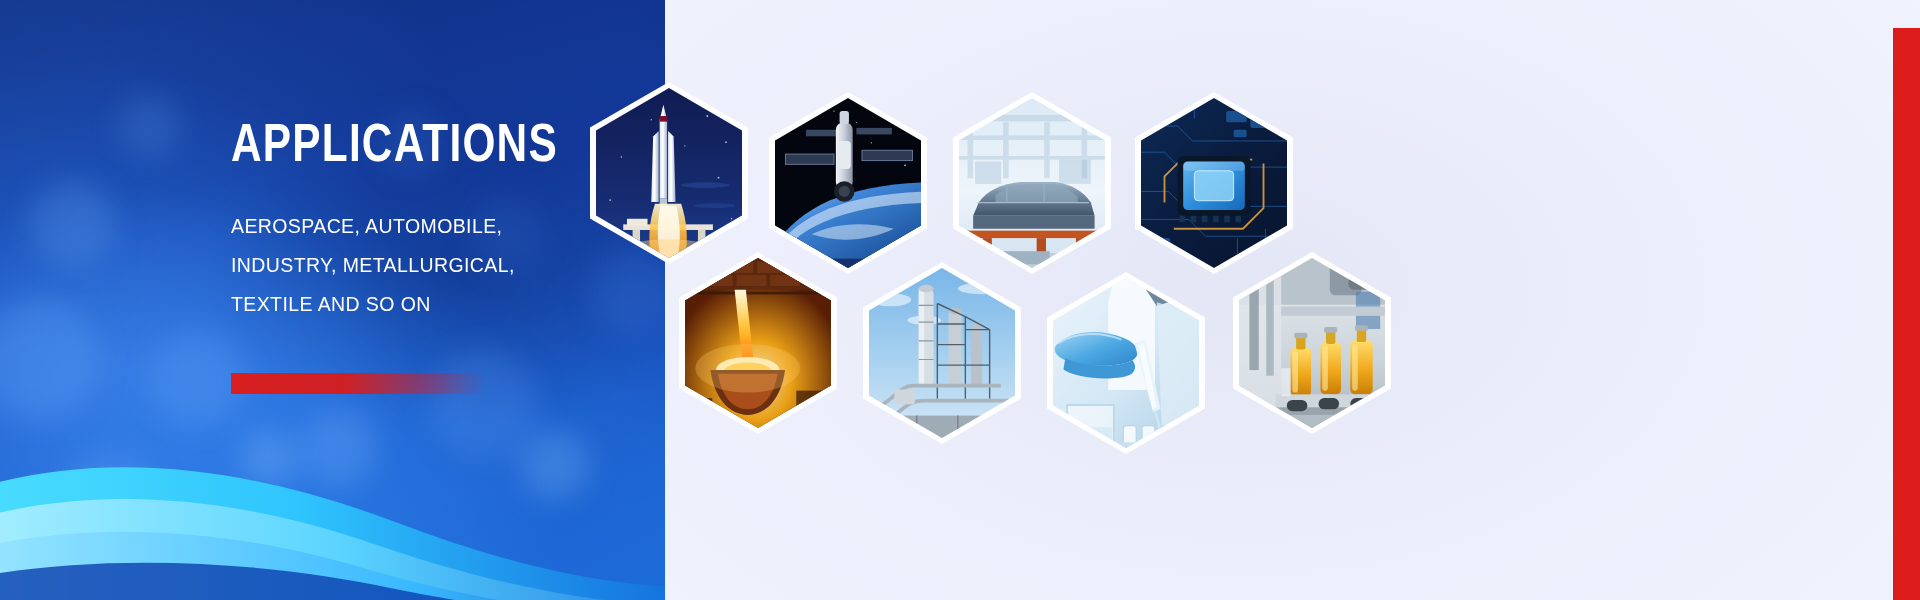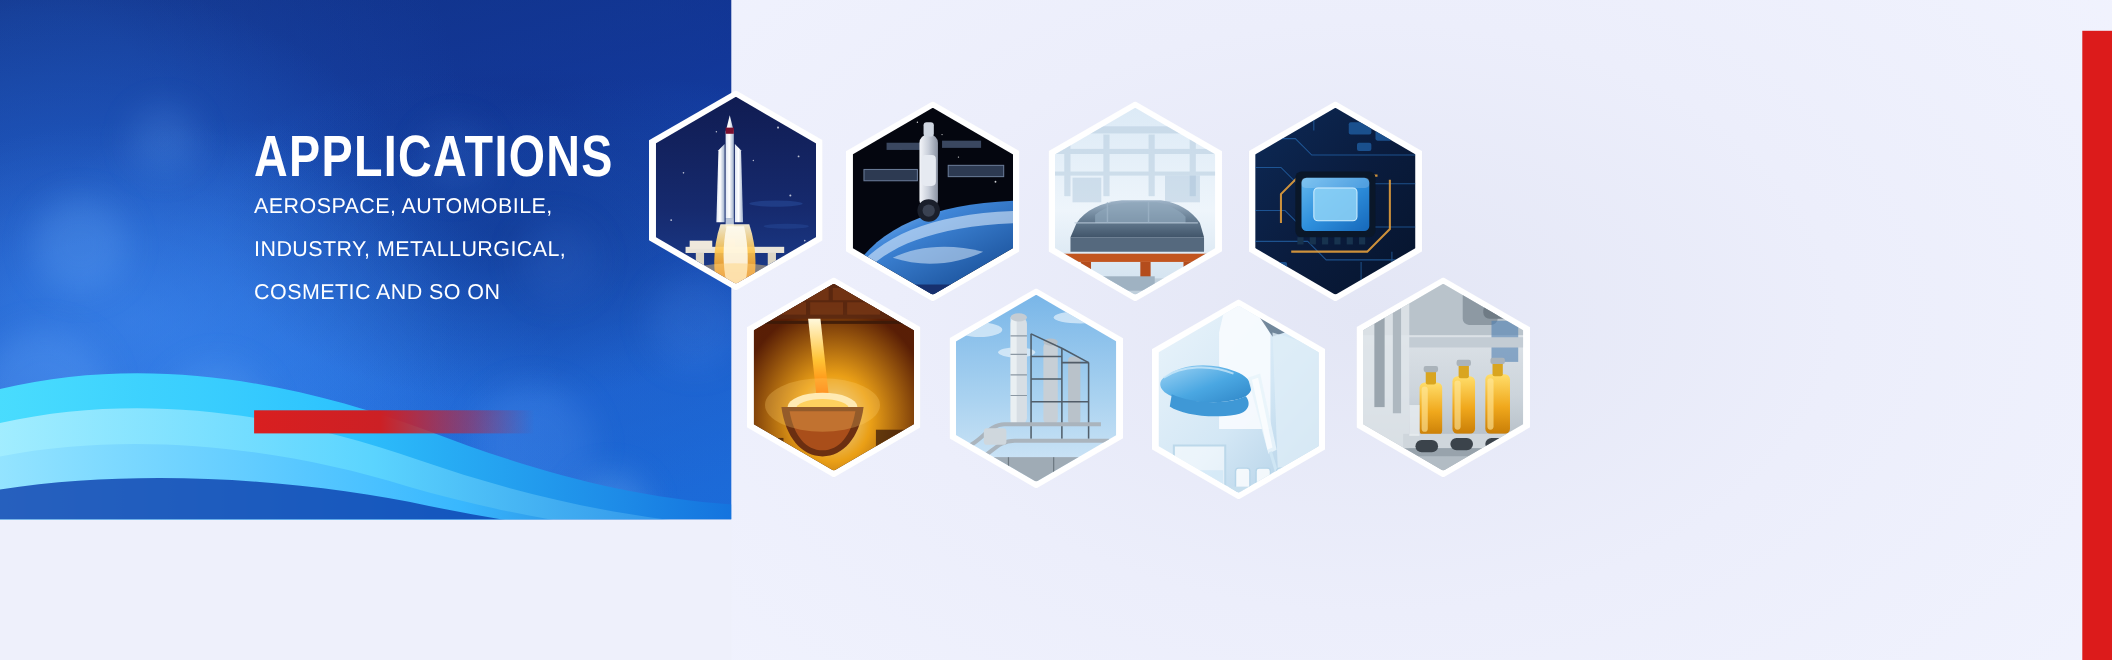--- a/index.html
+++ b/index.html
@@ -5,21 +5,21 @@
   * { margin:0; padding:0; box-sizing:border-box; }
   html,body { width:1920px; height:600px; overflow:hidden; }
   body {
     font-family: "Liberation Sans", sans-serif;
     background:#eef0fb;
     position:relative;
   }
 
   
   .left-panel{
-    position:absolute; left:0; top:0; width:665px; height:472px;
+    position:absolute; left:0; top:0; width:665px; height:600px;
     overflow:hidden;
     background:
       radial-gradient(circle at 10% 78%, rgba(40,120,230,.55) 0 16%, rgba(40,120,230,0) 55%),
       radial-gradient(circle at 32% 88%, rgba(55,140,245,.50) 0 14%, rgba(55,140,245,0) 50%),
       radial-gradient(circle at 58% 70%, rgba(30,100,210,.45) 0 16%, rgba(30,100,210,0) 52%),
       radial-gradient(circle at 88% 92%, rgba(45,130,240,.45) 0 15%, rgba(45,130,240,0) 50%),
       radial-gradient(circle at 5% 30%, rgba(35,90,190,.40) 0 18%, rgba(35,90,190,0) 55%),
       radial-gradient(circle at 75% 20%, rgba(20,60,150,.45) 0 22%, rgba(20,60,150,0) 60%),
       linear-gradient(165deg,#0e2a7a 0%, #11349a 35%, #1344b4 62%, #0d59c6 100%);
   }
@@ -38,21 +38,21 @@
 
   
   .copy{ position:absolute; left:231px; top:116px; width:400px; z-index:6; }
   .headline{
     font-family:"Liberation Sans", sans-serif;
     font-size:53px; line-height:1.0; letter-spacing:1.5px;
     font-weight:700; color:#ffffff;
     transform:scaleX(.80); transform-origin:left center;
     white-space:nowrap;
   }
-  .subcopy{ }
+  .subcopy{ margin-top:38px; }
   .subline{
     font-size:19.5px; line-height:39px; letter-spacing:.4px;
     color:#ffffff; white-space:nowrap; font-weight:400;
   }
   .redbar{
     position:absolute; left:231px; top:373px; width:255px; height:21px;
     background:linear-gradient(90deg,#d91f20 0%, #cc2025 45%, rgba(180,40,70,.55) 78%, rgba(90,70,180,0) 100%);
     z-index:6;
   }
 
@@ -125,21 +125,21 @@
     <path d="M-20,150 C130,96 290,120 420,166 C530,204 650,230 780,228 L780,240 L-20,240 Z" fill="url(#wv2)" opacity=".85"></path>
     <path d="M-20,178 C120,134 280,150 410,190 C520,222 650,242 780,240 L780,245 L-20,245 Z" fill="url(#wv3)" opacity=".9"></path>
     <path d="M-20,205 C120,170 300,180 430,208 C540,230 660,246 780,244 L780,248 L-20,248 Z" fill="#0b3fae" opacity=".8"></path>
   </svg>
 
   <div class="copy">
     <div class="headline">APPLICATIONS</div>
     <div class="subcopy">
       <div class="subline">AEROSPACE, AUTOMOBILE,</div>
       <div class="subline">INDUSTRY, METALLURGICAL,</div>
-      <div class="subline">COSMETIC AND SO ON</div>
+      <div class="subline">TEXTILE AND SO ON</div>
     </div>
   </div>
 
   <div class="redbar"></div>
 </div>
 
 <div class="right-panel">
 
   <div class="hexwrap">
 

